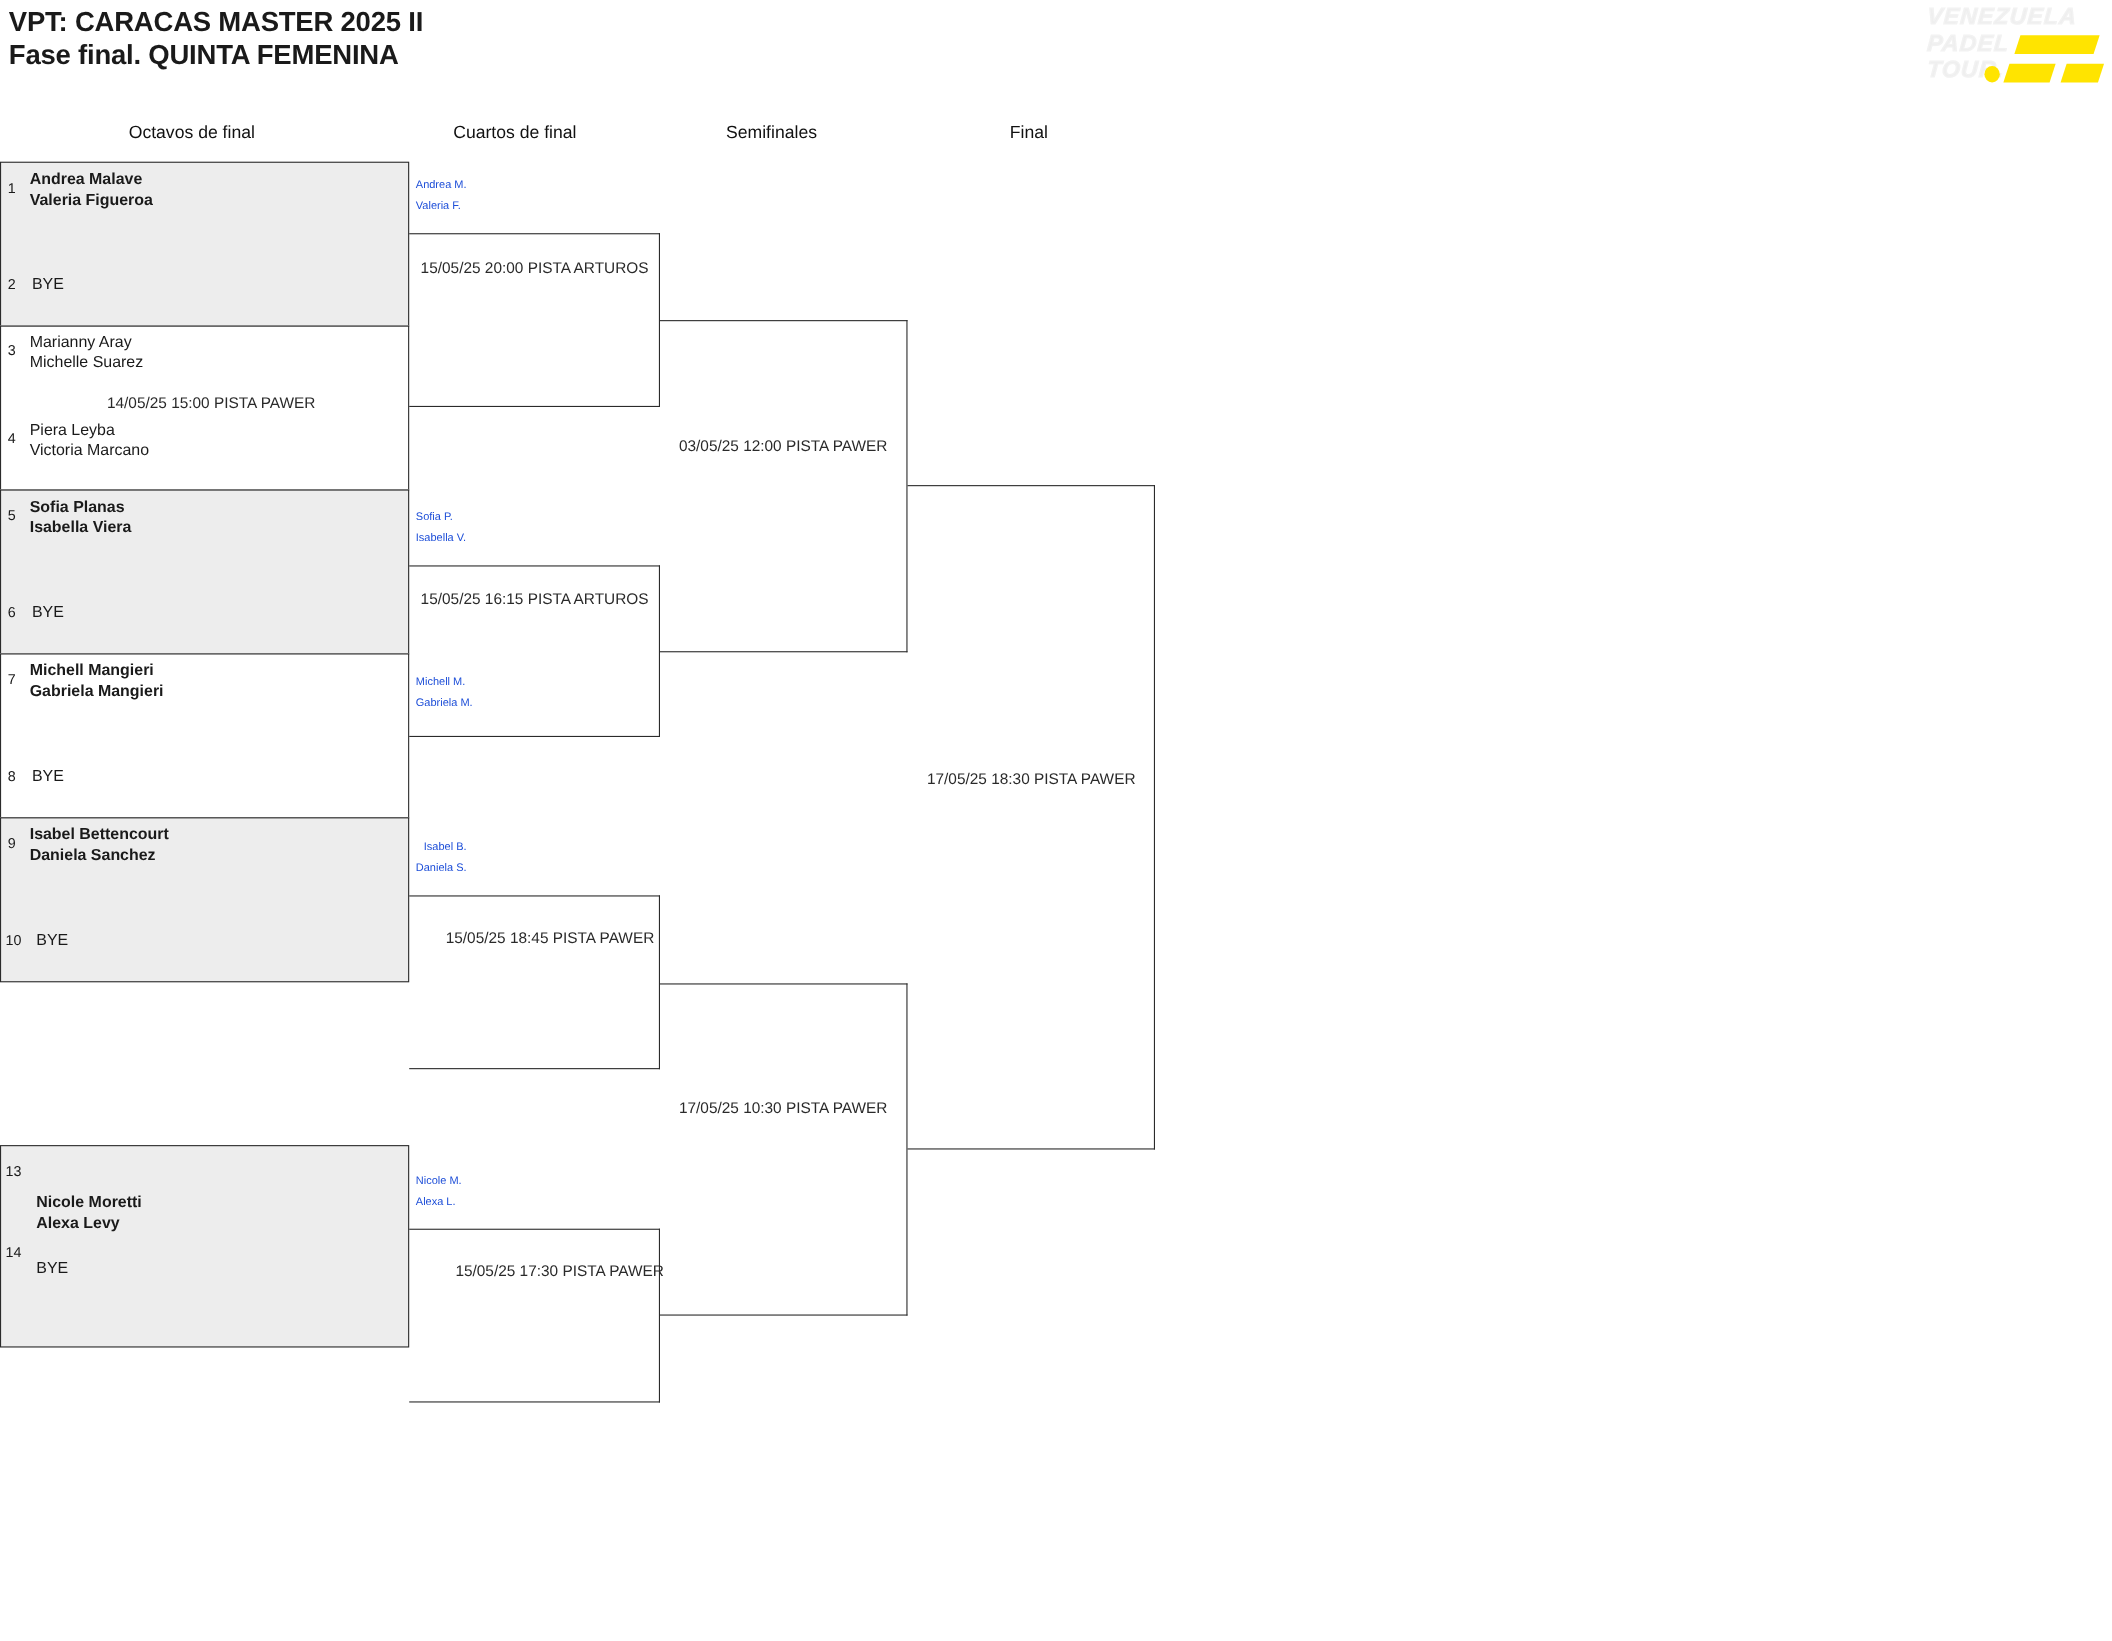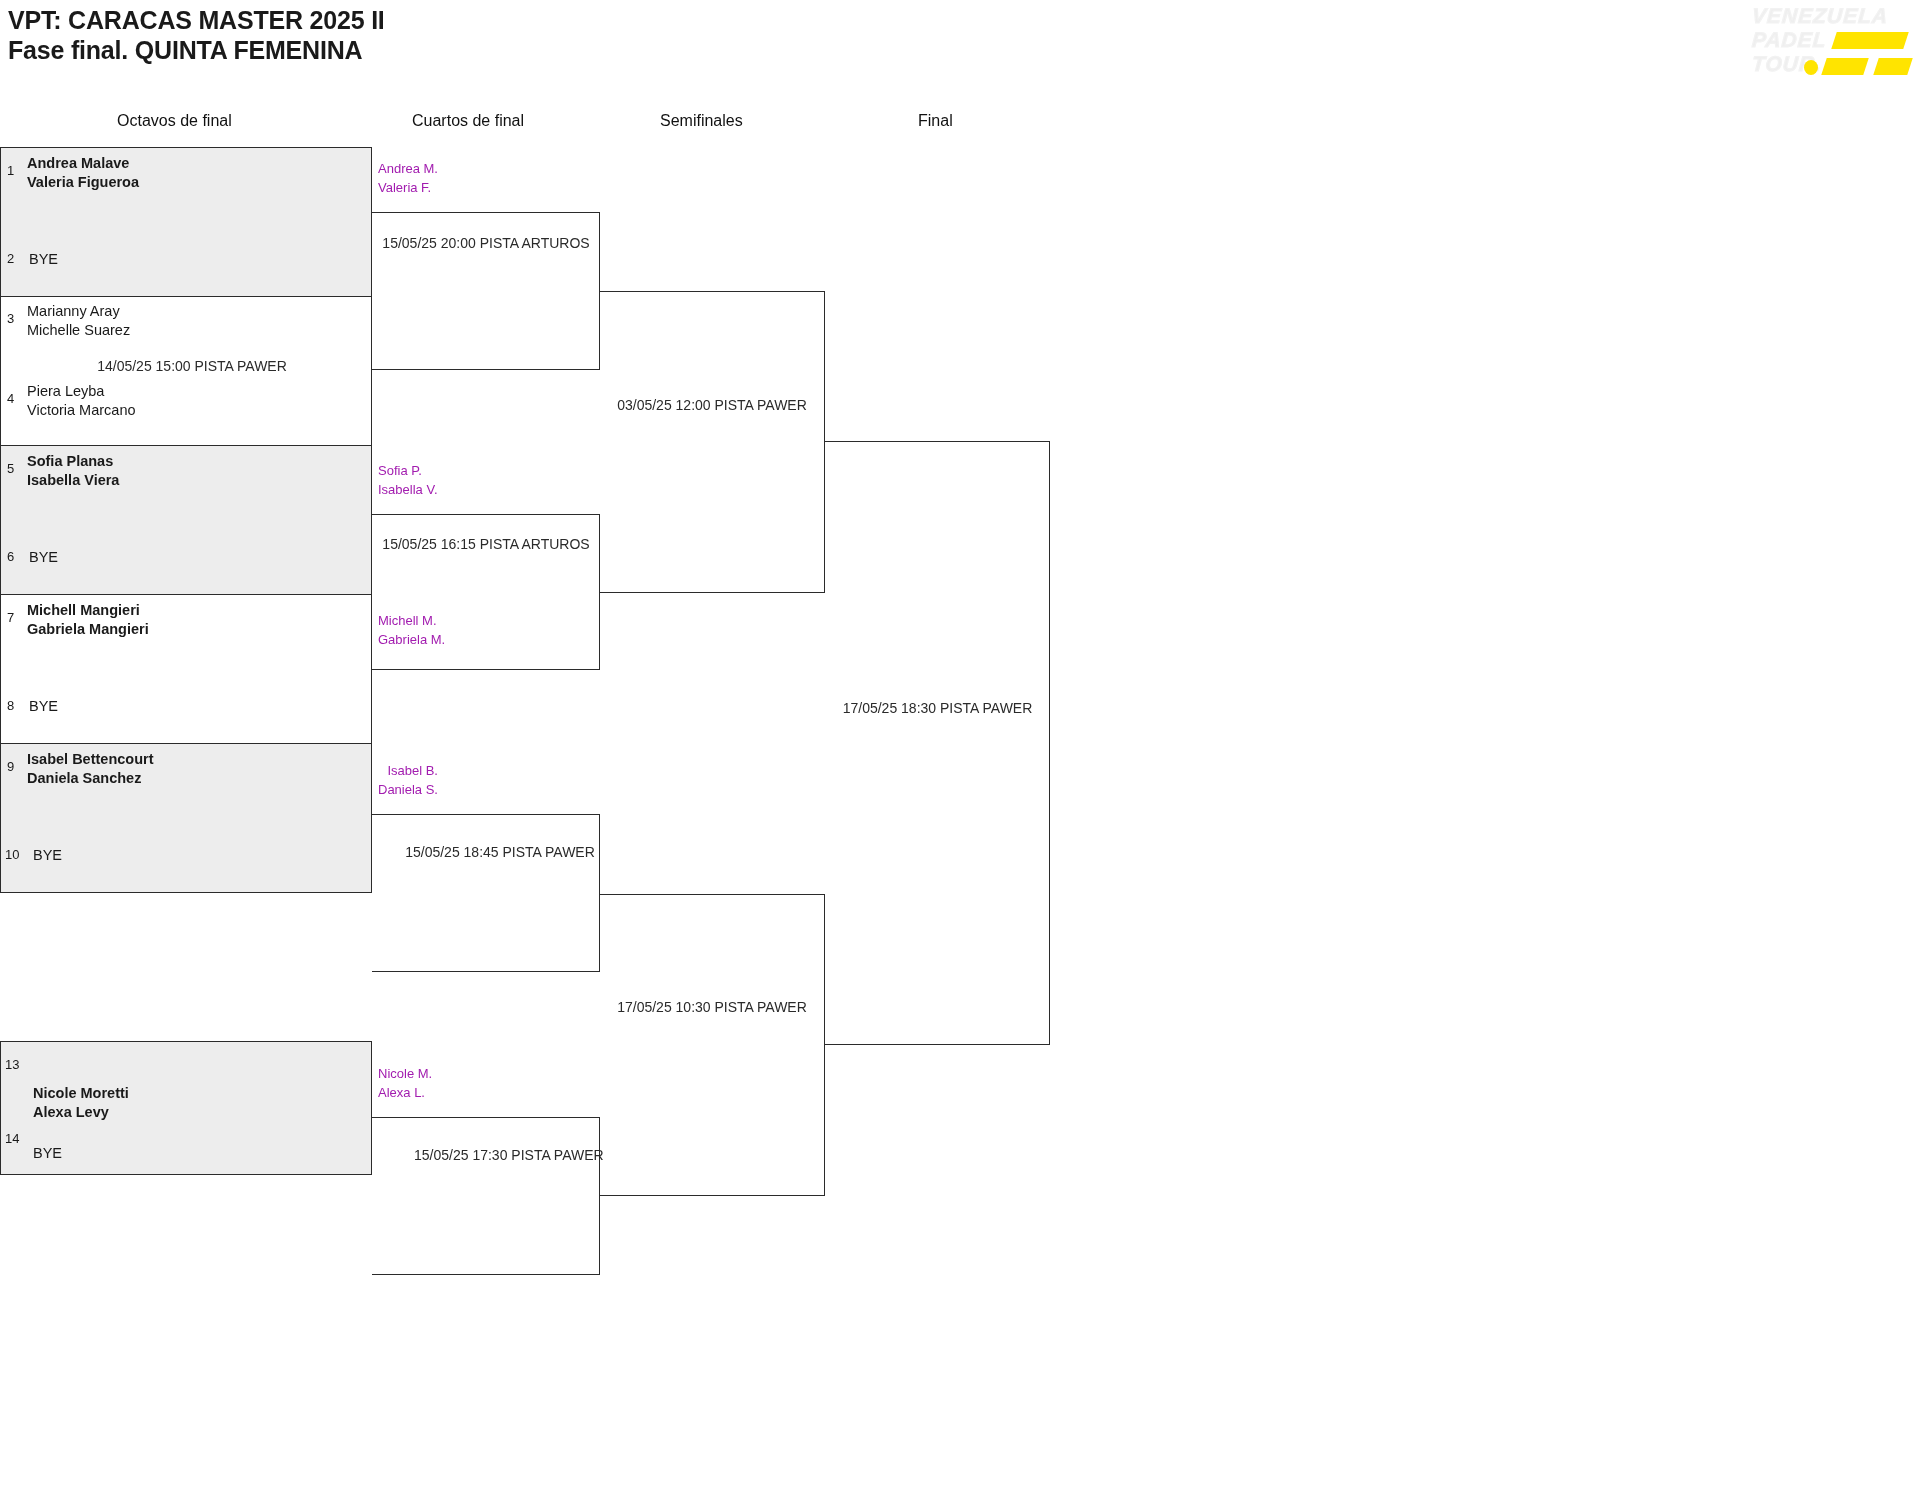--- a/index.html
+++ b/index.html
@@ -125,23 +125,23 @@
   
   .rbox {
     position: absolute;
     box-sizing: border-box;
     border: 1px solid #2b2b2b;
     background: transparent;
   }
   .rbox.no-left { border-left: none; }
   .r2-team {
     position: absolute;
-    font-size: 13px;
-    line-height: 19px;
-    color: #a21caf;
+    font-size: 10px;
+    line-height: 19px;
+    color: #1d4ed8;
     white-space: nowrap;
   }
   .r2-team .ln { display: block; }
   .rinfo {
     position: absolute;
     font-size: 14px;
     color: #2a2a2a;
     text-align: center;
     line-height: 19px;
   }
@@ -223,21 +223,21 @@
     <div class="team winner" style="top:6px;">
       <span class="ln">Isabel Bettencourt</span>
       <span class="ln">Daniela Sanchez</span>
     </div>
     <div class="match-info" style="left:26px; top:60px; width:330px;"></div>
     <div class="seed-num" style="top:103px; left:4px;">10</div>
     <div class="bye-label" style="top:103px; left:32px;">BYE</div>
   </div>
 
 
-  <div class="r1-cell shaded" style="top:1041px; height:134px;">
+  <div class="r1-cell shaded" style="top:1041px; height:184px;">
     <div class="seed-num" style="top:15px; left:4px;">13</div>
     <div class="team winner" style="top:6px; left:32px;margin-top:36px;">
       <span class="ln">Nicole Moretti</span>
       <span class="ln">Alexa Levy</span>
     </div>
     <div class="match-info" style="left:26px; top:60px; width:330px;"></div>
     <div class="seed-num" style="top:89px; left:4px;">14</div>
     <div class="bye-label" style="top:103px; left:32px;">BYE</div>
   </div>
 

